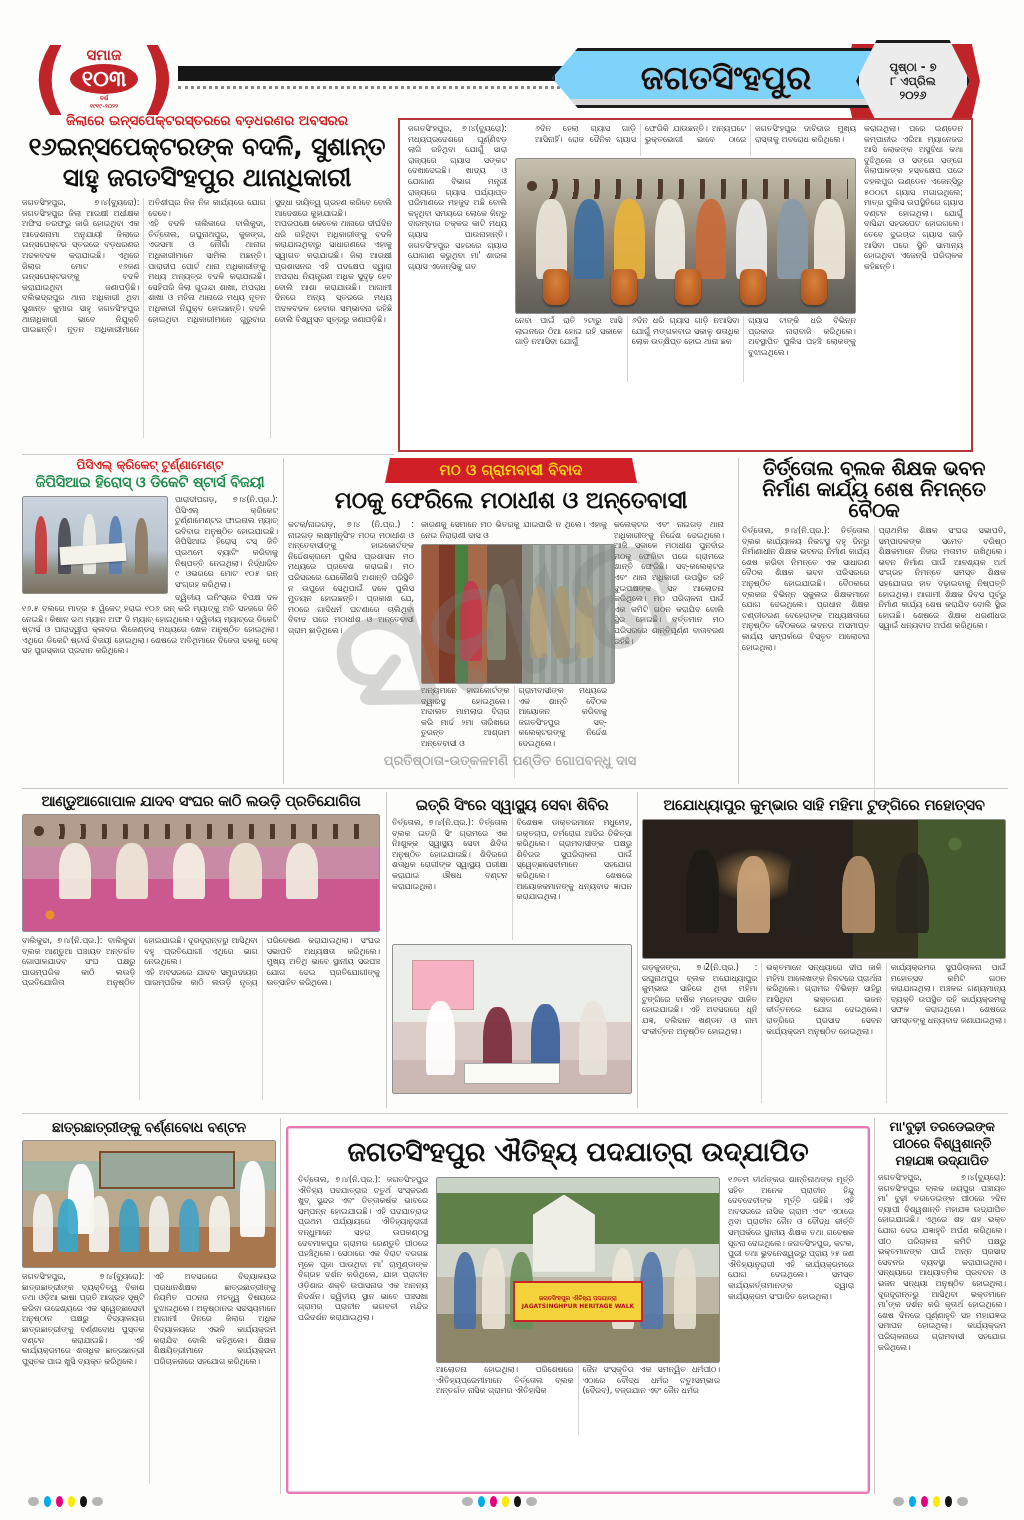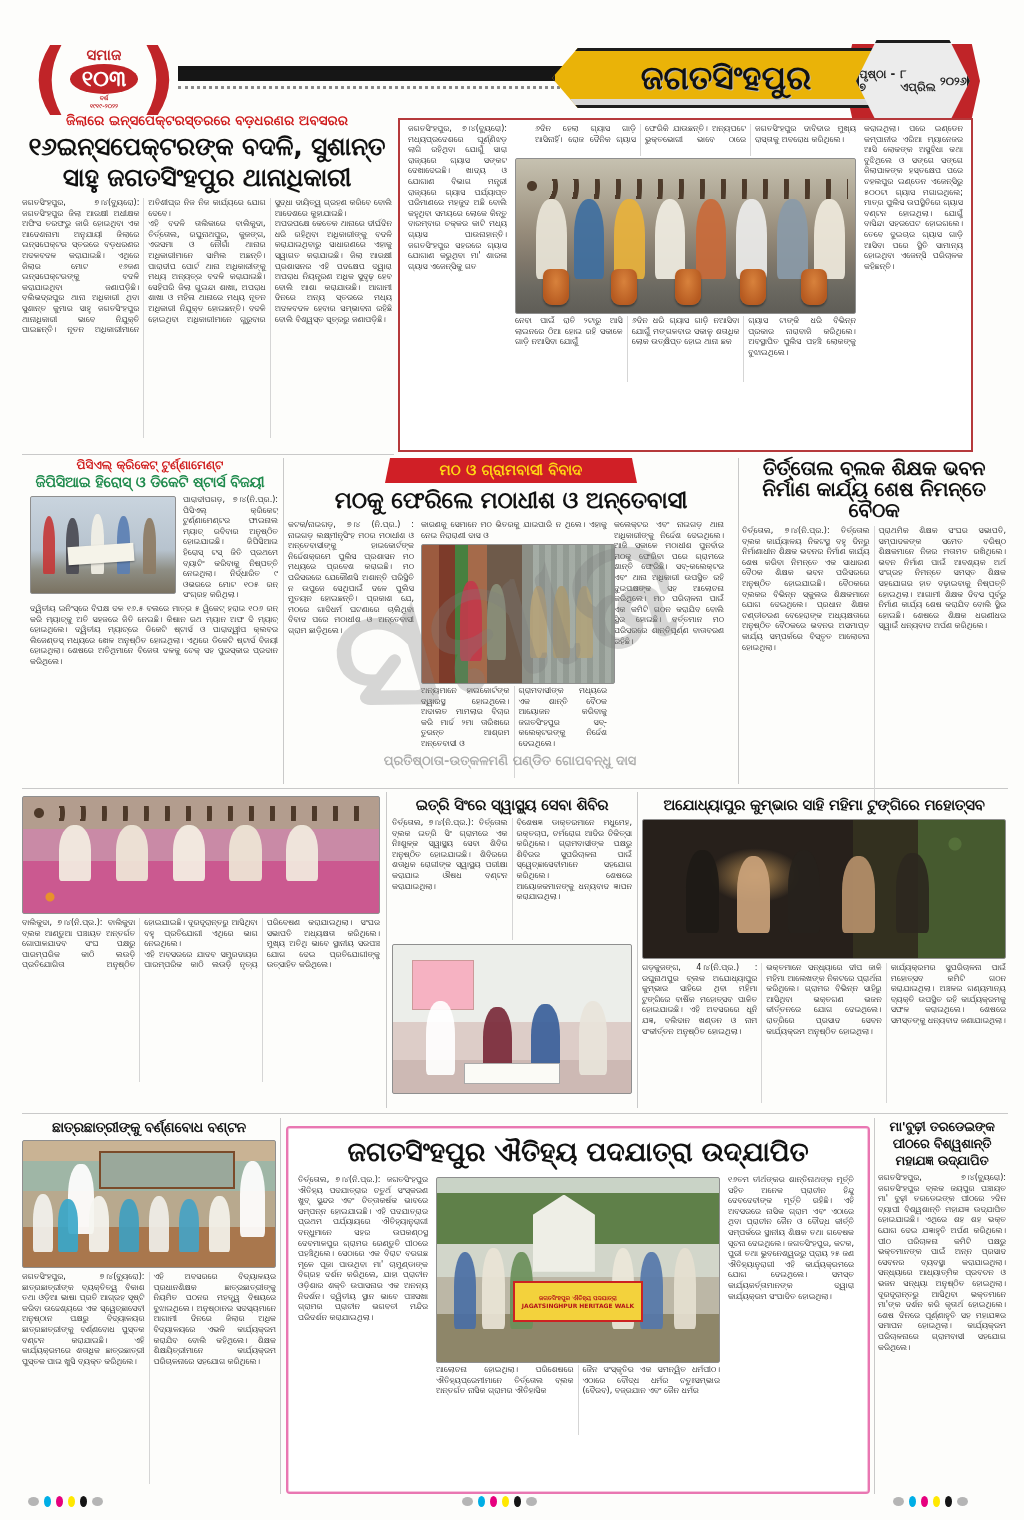--- a/index.html
+++ b/index.html
@@ -17,23 +17,23 @@
   
   .logo-wrap { left:30px; top:36px; width:148px; height:84px; display:flex; align-items:center; justify-content:center; color:#c02428; }
   .brkt { font-size:78px; font-weight:bold; line-height:80px; color:#c02428; }
   .logo-mid { text-align:center; padding:0 2px; }
   .logo-name { font-size:15px; font-weight:bold; }
   .logo-num { display:inline-block; background:#c02428; color:#fff; font-size:22px; font-weight:bold; border-radius:50%; padding:3px 12px; line-height:24px; }
   .logo-sub { font-size:6px; font-weight:bold; }
   .mast-bar { left:178px; top:66px; width:388px; height:15px; background:#161616; }
   .mast-dots { left:178px; top:86px; width:388px; height:0; border-top:3px dotted #8a8a8a; }
   .hex-red { left:844px; top:44px; width:136px; height:74px; background:#c02428; clip-path:polygon(6% 0,94% 0,100% 50%,94% 100%,6% 100%,0 50%); }
-  .ribbon { left:552px; top:48px; width:322px; height:60px; background:#eab308; border:3px solid #1d1d1d; clip-path:polygon(0 50%,8% 0,100% 0,100% 100%,8% 100%); display:flex; align-items:center; justify-content:center; padding-left:26px; box-shadow:inset 0 -6px 0 #d9d9d9; }
+  .ribbon { left:552px; top:48px; width:322px; height:60px; background:#7dd3fc; border:3px solid #1d1d1d; clip-path:polygon(0 50%,8% 0,100% 0,100% 100%,8% 100%); display:flex; align-items:center; justify-content:center; padding-left:26px; box-shadow:inset 0 -6px 0 #d9d9d9; }
   .ribbon-title { font-size:33px; font-weight:bold; color:#111; text-shadow:1px 1px 0 #bbb; }
-  .hexagon { left:856px; top:40px; width:114px; height:82px; background:#ececec; border:3px solid #1d1d1d; clip-path:polygon(18% 0,82% 0,100% 50%,82% 100%,18% 100%,0 50%); display:flex; flex-direction:row; align-items:center; justify-content:center; gap:1px; }
+  .hexagon { left:856px; top:40px; width:114px; height:82px; background:#ececec; border:3px solid #1d1d1d; clip-path:polygon(18% 0,82% 0,100% 50%,82% 100%,18% 100%,0 50%); display:flex; flex-direction:column; align-items:center; justify-content:center; gap:1px; }
   .hexagon div { font-size:11.5px; font-weight:bold; color:#222; line-height:13px; }
 
   
   .gas-box { left:398px; top:118px; width:575px; height:334px; border:2px solid #b5393b; background:#fff; padding:4px 8px; }
   .pink-box { left:286px; top:1126px; width:584px; height:368px; border:2px solid #e977b2; border-radius:4px; background:#fff; padding:4px 10px; box-shadow:0 0 0 1px #f6c5de inset; }
 
   .red-banner { width:252px; margin:0 auto; background:#d01f26; color:#ffd714; font-size:15px; font-weight:bold; text-align:center; padding:3px 0 4px; clip-path:polygon(2% 0,98% 0,100% 100%,0 100%); }
 
   
   .ph { position:relative; overflow:hidden; border:1px solid #8f8f8f; border-radius:2px; background:#b9b4a8; }
@@ -135,21 +135,21 @@
     </div>
   </section>
 
   <div class="abs divider" style="left:22px;top:454px;width:372px;height:1px;"></div>
   <div class="abs divider" style="left:22px;top:788px;width:986px;height:1px;"></div>
   <div class="abs divider" style="left:22px;top:1113px;width:986px;height:1px;"></div>
 
   <section class="abs" style="left:22px;top:458px;width:256px;">
     <div class="kicker" style="font-size:12px;">ପିସିଏଲ୍ କ୍ରିକେଟ୍ ଟୁର୍ଣ୍ଣାମେଣ୍ଟ</div>
     <h3 class="hl" style="font-size:14.5px;line-height:18px;color:#1e8a4c;margin:1px 0 4px;">ଜିପିସିଆଇ ହିରୋସ୍ ଓ ଡିକେଟି ଷ୍ଟାର୍ସ ବିଜୟୀ</h3>
-    <div class="body-txt" style="height:296px;margin-left:8px;">
+    <div class="body-txt" style="height:296px;">
       <div class="ph ph-cricket" style="width:146px;height:98px;float:left;margin:1px 7px 3px 0;">
         <i class="fg" style="left:8%;background:#c43a3a;height:60%;top:20%;"></i>
         <i class="fg" style="left:24%;background:#4a4a52;height:58%;top:22%;"></i>
         <i class="fg" style="left:42%;background:#f2f0e6;height:62%;top:18%;"></i>
         <i class="fg" style="left:60%;background:#5b7fb3;height:60%;top:20%;"></i>
         <i class="fg" style="left:78%;background:#8d7b63;height:58%;top:22%;"></i>
         <i class="check"></i>
       </div>
       <p>ପାରାଦୀପଗଡ଼, ୭।୪(ନି.ପ୍ର.): ପିସିଏଲ୍ କ୍ରିକେଟ୍ ଟୁର୍ଣ୍ଣାମେଣ୍ଟର ଫାଇନାଲ ମ୍ୟାଚ୍ ରବିବାର ଅନୁଷ୍ଠିତ ହୋଇଯାଇଛି। ଜିପିସିଆଇ ହିରୋସ୍ ଟସ୍ ଜିତି ପ୍ରଥମେ ବ୍ୟାଟିଂ କରିବାକୁ ନିଷ୍ପତ୍ତି ନେଇଥିଲା। ନିର୍ଦ୍ଧାରିତ ୯ ଓଭରରେ ମୋଟ ୧୦୫ ରନ୍ ସଂଗ୍ରହ କରିଥିଲା।</p>
       <p style="margin-top:3px;">ଦ୍ୱିତୀୟ ଇନିଂସ୍‌ରେ ବିପକ୍ଷ ଦଳ ୧୬.୫ ବଲରେ ମାତ୍ର ୫ ୱିକେଟ୍ ହରାଇ ୧୦୬ ରନ୍ କରି ମ୍ୟାଚ୍‌କୁ ଅତି ସହଜରେ ଜିତି ନେଇଛି। କିଷାନ ରଥ ମ୍ୟାନ ଅଫ ଦି ମ୍ୟାଚ୍ ହୋଇଥିଲେ। ଦ୍ୱିତୀୟ ମ୍ୟାଚ୍‌ରେ ଡିକେଟି ଷ୍ଟାର୍ସ ଓ ପାରାଦ୍ୱୀପ କ୍ଲବର ଲିଜେଣ୍ଡସ୍ ମଧ୍ୟରେ ଖେଳ ଅନୁଷ୍ଠିତ ହୋଇଥିଲା। ଏଥିରେ ଡିକେଟି ଷ୍ଟାର୍ସ ବିଜୟୀ ହୋଇଥିଲା। ଶେଷରେ ଅତିଥିମାନେ ବିଜେତା ଦଳକୁ ଚେକ୍ ସହ ପୁରସ୍କାର ପ୍ରଦାନ କରିଥିଲେ।</p>
@@ -190,20 +190,21 @@
     <div class="body-txt cols2" style="height:276px;">
       <p>ତିର୍ତ୍ତୋଲ, ୭।୪(ନି.ପ୍ର.): ତିର୍ତ୍ତୋଲ ବ୍ଲକ କାର୍ଯ୍ୟାଳୟ ନିକଟସ୍ଥ ବହୁ ଦିନରୁ ନିର୍ମାଣାଧୀନ ଶିକ୍ଷକ ଭବନର ନିର୍ମାଣ କାର୍ଯ୍ୟ ଶେଷ କରିବା ନିମନ୍ତେ ଏକ ସାଧାରଣ ବୈଠକ ଶିକ୍ଷକ ଭବନ ପରିସରରେ ଅନୁଷ୍ଠିତ ହୋଇଯାଇଛି। ବୈଠକରେ ବ୍ଲକର ବିଭିନ୍ନ ସ୍କୁଲର ଶିକ୍ଷକମାନେ ଯୋଗ ଦେଇଥିଲେ। ପ୍ରଧାନ ଶିକ୍ଷକ ଚଣ୍ଡୀଚରଣ ବେହେରାଙ୍କ ଅଧ୍ୟକ୍ଷତାରେ ଅନୁଷ୍ଠିତ ବୈଠକରେ ଭବନର ଅସମାପ୍ତ କାର୍ଯ୍ୟ ସମ୍ପର୍କରେ ବିସ୍ତୃତ ଆଲୋଚନା ହୋଇଥିଲା।</p>
       <p>ପ୍ରାଥମିକ ଶିକ୍ଷକ ସଂଘର ସଭାପତି, ସମ୍ପାଦକଙ୍କ ସମେତ ବରିଷ୍ଠ ଶିକ୍ଷକମାନେ ନିଜର ମତାମତ ରଖିଥିଲେ। ଭବନ ନିର୍ମାଣ ପାଇଁ ଆବଶ୍ୟକ ଅର୍ଥ ସଂଗ୍ରହ ନିମନ୍ତେ ସମସ୍ତ ଶିକ୍ଷକ ସହଯୋଗର ହାତ ବଢ଼ାଇବାକୁ ନିଷ୍ପତ୍ତି ହୋଇଥିଲା। ଆଗାମୀ ଶିକ୍ଷକ ଦିବସ ପୂର୍ବରୁ ନିର୍ମାଣ କାର୍ଯ୍ୟ ଶେଷ କରାଯିବ ବୋଲି ସ୍ଥିର ହୋଇଛି। ଶେଷରେ ଶିକ୍ଷକ ଧରଣୀଧର ସ୍ୱାଇଁ ଧନ୍ୟବାଦ ଅର୍ପଣ କରିଥିଲେ।</p>
     </div>
   </section>
 
   <div class="abs divider" style="left:283px;top:458px;width:1px;height:326px;"></div>
   <div class="abs divider" style="left:738px;top:458px;width:1px;height:326px;"></div>
 
   <section class="abs" style="left:22px;top:792px;width:358px;">
+    <h3 class="hl" style="font-size:14.5px;line-height:18px;">ଆଣ୍ଡୁଆଗୋପାଳ ଯାଦବ ସଂଘର କାଠି ଲଉଡ଼ି ପ୍ରତିଯୋଗିତା</h3>
     <div class="ph ph-kathi" style="width:358px;height:118px;margin:4px 0;">
       <i class="heads" style="top:8%;"></i>
       <i class="fg" style="left:10%;background:#f3eee2;top:24%;height:48%;"></i>
       <i class="fg" style="left:26%;background:#efe7d8;top:24%;height:48%;"></i>
       <i class="fg" style="left:42%;background:#f5f0e4;top:24%;height:48%;"></i>
       <i class="fg" style="left:58%;background:#eee6d6;top:24%;height:48%;"></i>
       <i class="fg" style="left:74%;background:#f2ecdf;top:24%;height:48%;"></i>
       <i style="position:absolute;left:6%;bottom:8%;width:88%;height:10%;background:radial-gradient(circle at 6px 5px,#e8912c 0 4px,transparent 5px 18px);"></i>
     </div>
     <div class="body-txt cols3" style="height:164px;">
@@ -233,21 +234,21 @@
     <div class="ph ph-mahima" style="width:364px;height:140px;margin:4px 0;">
       <i class="glow"></i>
       <i class="fg" style="left:12%;background:#1d1a16;top:22%;height:60%;"></i>
       <i class="fg" style="left:26%;background:#caa27a;top:26%;height:56%;"></i>
       <i class="fg" style="left:40%;background:#26221c;top:22%;height:60%;"></i>
       <i class="fg" style="left:55%;background:#b5906a;top:26%;height:56%;"></i>
       <i class="fg" style="left:70%;background:#2c2820;top:24%;height:58%;"></i>
       <i style="position:absolute;right:2%;top:10%;width:14%;height:80%;background:radial-gradient(circle at 8px 10px,#55703a 0 6px,transparent 7px 16px);"></i>
     </div>
     <div class="body-txt cols3" style="height:140px;">
-      <p>ଗଡ଼କୁଜଙ୍ଗ, 4।୪(ନି.ପ୍ର.) : ରଘୁନାଥପୁର ବ୍ଲକ ଅଯୋଧ୍ୟାପୁର କୁମ୍ଭାର ସାହିରେ ଥିବା ମହିମା ଟୁଙ୍ଗିରେ ବାର୍ଷିକ ମହୋତ୍ସବ ପାଳିତ ହୋଇଯାଇଛି। ଏହି ଅବସରରେ ଧୂନି ଯଜ୍ଞ, ବଲିଦାନ ଖଣ୍ଡନ ଓ ନାମ ସଂକୀର୍ତ୍ତନ ଅନୁଷ୍ଠିତ ହୋଇଥିଲା।</p>
+      <p>ଗଡ଼କୁଜଙ୍ଗ, ୭।2(ନି.ପ୍ର.) : ରଘୁନାଥପୁର ବ୍ଲକ ଅଯୋଧ୍ୟାପୁର କୁମ୍ଭାର ସାହିରେ ଥିବା ମହିମା ଟୁଙ୍ଗିରେ ବାର୍ଷିକ ମହୋତ୍ସବ ପାଳିତ ହୋଇଯାଇଛି। ଏହି ଅବସରରେ ଧୂନି ଯଜ୍ଞ, ବଲିଦାନ ଖଣ୍ଡନ ଓ ନାମ ସଂକୀର୍ତ୍ତନ ଅନୁଷ୍ଠିତ ହୋଇଥିଲା।</p>
       <p>ଭକ୍ତମାନେ ସନ୍ଧ୍ୟାରେ ଦୀପ ଜାଳି ମହିମା ଆଲେଖଙ୍କ ନିକଟରେ ପ୍ରାର୍ଥନା କରିଥିଲେ। ଗ୍ରାମର ବିଭିନ୍ନ ସାହିରୁ ଆସିଥିବା ଭକ୍ତଗଣ ଭଜନ କୀର୍ତ୍ତନରେ ଯୋଗ ଦେଇଥିଲେ। ରାତ୍ରିରେ ପ୍ରସାଦ ସେବନ କାର୍ଯ୍ୟକ୍ରମ ଅନୁଷ୍ଠିତ ହୋଇଥିଲା।</p>
       <p>କାର୍ଯ୍ୟକ୍ରମର ସୁପରିଚାଳନା ପାଇଁ ମହୋତ୍ସବ କମିଟି ଗଠନ କରାଯାଇଥିଲା। ଅଞ୍ଚଳର ଗଣ୍ୟମାନ୍ୟ ବ୍ୟକ୍ତି ଉପସ୍ଥିତ ରହି କାର୍ଯ୍ୟକ୍ରମକୁ ସଫଳ କରାଇଥିଲେ। ଶେଷରେ ସମସ୍ତଙ୍କୁ ଧନ୍ୟବାଦ ଜଣାଯାଇଥିଲା।</p>
     </div>
   </section>
 
   <div class="abs divider" style="left:386px;top:792px;width:1px;height:316px;"></div>
   <div class="abs divider" style="left:637px;top:792px;width:1px;height:316px;"></div>
 
   <section class="abs" style="left:22px;top:1118px;width:254px;">
     <h3 class="hl" style="font-size:14px;line-height:18px;">ଛାତ୍ରଛାତ୍ରୀଙ୍କୁ ବର୍ଣ୍ଣବୋଧ ବଣ୍ଟନ</h3>

